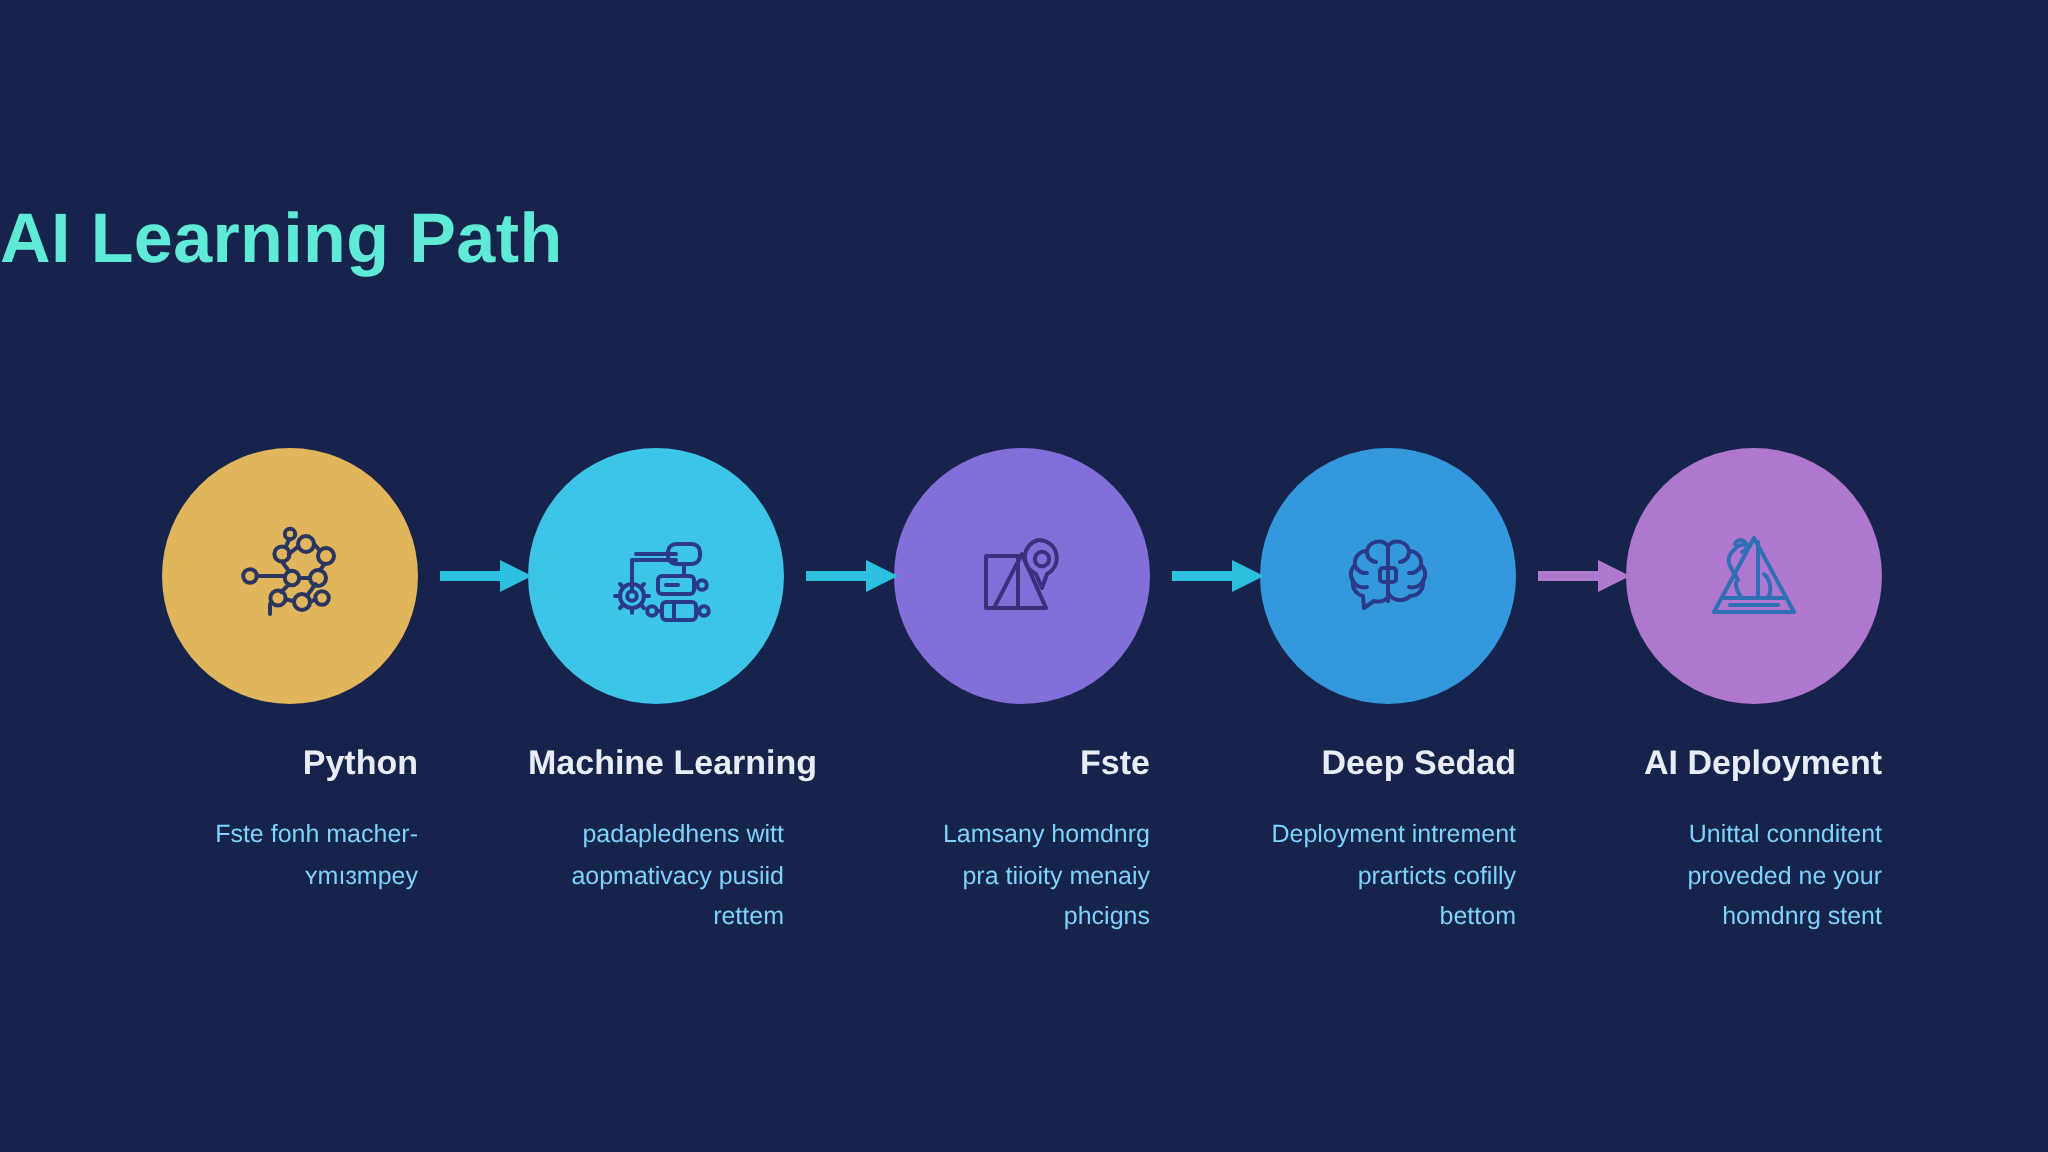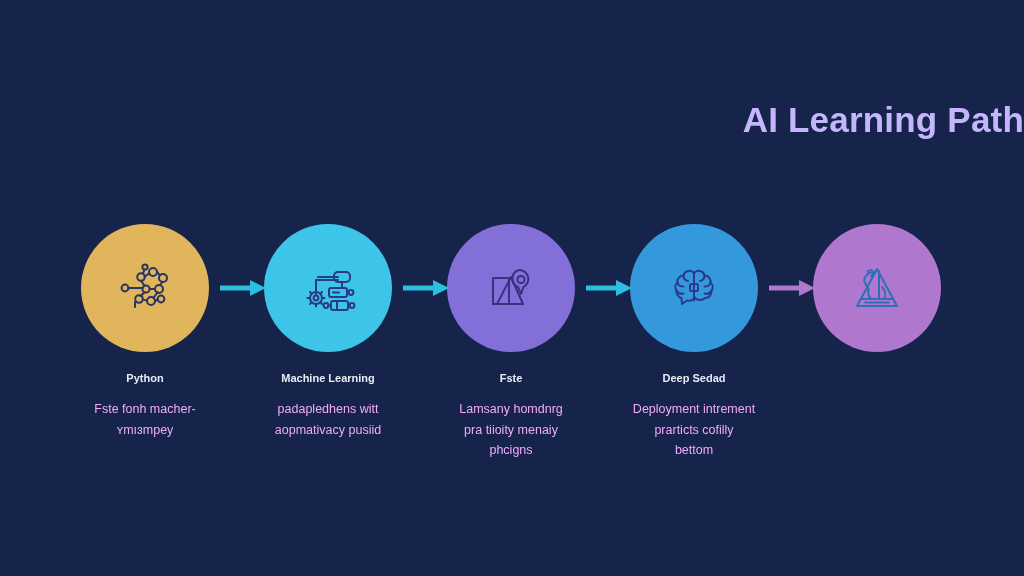--- a/index.html
+++ b/index.html
@@ -13,24 +13,24 @@
     height: 576px;
     background: #16234a;
     font-family: "Liberation Sans", sans-serif;
     overflow: hidden;
   }
   .title {
     position: absolute;
     top: 100px;
     left: 0;
     width: 1024px;
-    text-align: right;
+    text-align: left;
     font-size: 35px;
     font-weight: bold;
-    color: #c4b5fd;
+    color: #5eead4;
     letter-spacing: 0.2px;
   }
   .flow {
     position: absolute;
     top: 224px;
     left: 81px;
     width: 862px;
     height: 128px;
   }
   .node {
@@ -65,32 +65,32 @@
     left: 81px;
     width: 862px;
     display: flex;
   }
   .caption {
     width: 128px;
     margin-right: 55px;
   }
   .caption:last-child { margin-right: 0; }
   .caption-title {
-    font-size: 11px;
+    font-size: 17px;
     font-weight: bold;
     color: #e8ecf5;
-    text-align: center;
+    text-align: right;
     white-space: nowrap;
     margin-bottom: 15px;
   }
   .caption-body {
     font-size: 12.5px;
     line-height: 20.5px;
-    color: #f0abfc;
-    text-align: center;
+    color: #7dd3fc;
+    text-align: right;
     white-space: nowrap;
   }
 </style>
 </head>
 <body>
 
 <div class="canvas">
 
   <div class="title">AI Learning Path</div>
 
@@ -215,20 +215,21 @@
         <div>Fste fonh macher-</div>
         <div>ʏmıɜmpey</div>
       </div>
     </div>
 
     <div class="caption">
       <div class="caption-title">Machine Learning</div>
       <div class="caption-body">
         <div>padapledhens witt</div>
         <div>aopmativacy pusiid</div>
+        <div>rettem</div>
       </div>
     </div>
 
     <div class="caption">
       <div class="caption-title">Fste</div>
       <div class="caption-body">
         <div>Lamsany homdnrg</div>
         <div>pra tiioity menaiy</div>
         <div>phcigns</div>
       </div>
@@ -236,16 +237,24 @@
 
     <div class="caption">
       <div class="caption-title">Deep Sedad</div>
       <div class="caption-body">
         <div>Deployment intrement</div>
         <div>prarticts cofilly</div>
         <div>bettom</div>
       </div>
     </div>
 
+    <div class="caption">
+      <div class="caption-title">AI Deployment</div>
+      <div class="caption-body">
+        <div>Unittal connditent</div>
+        <div>proveded ne your</div>
+        <div>homdnrg stent</div>
+      </div>
+    </div>
 
   </div>
 
 </div>
 
 </body></html>

